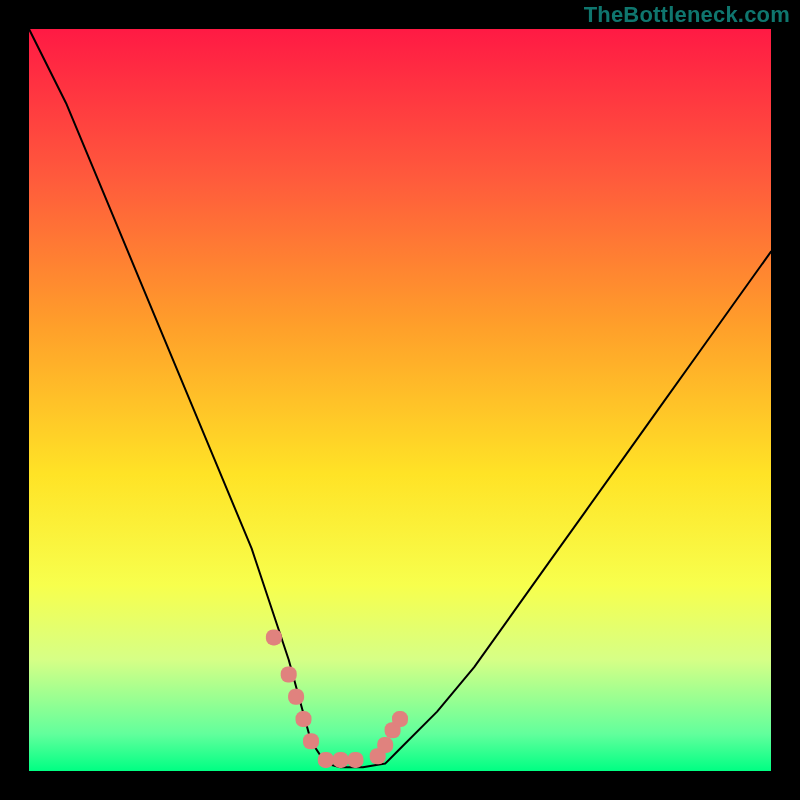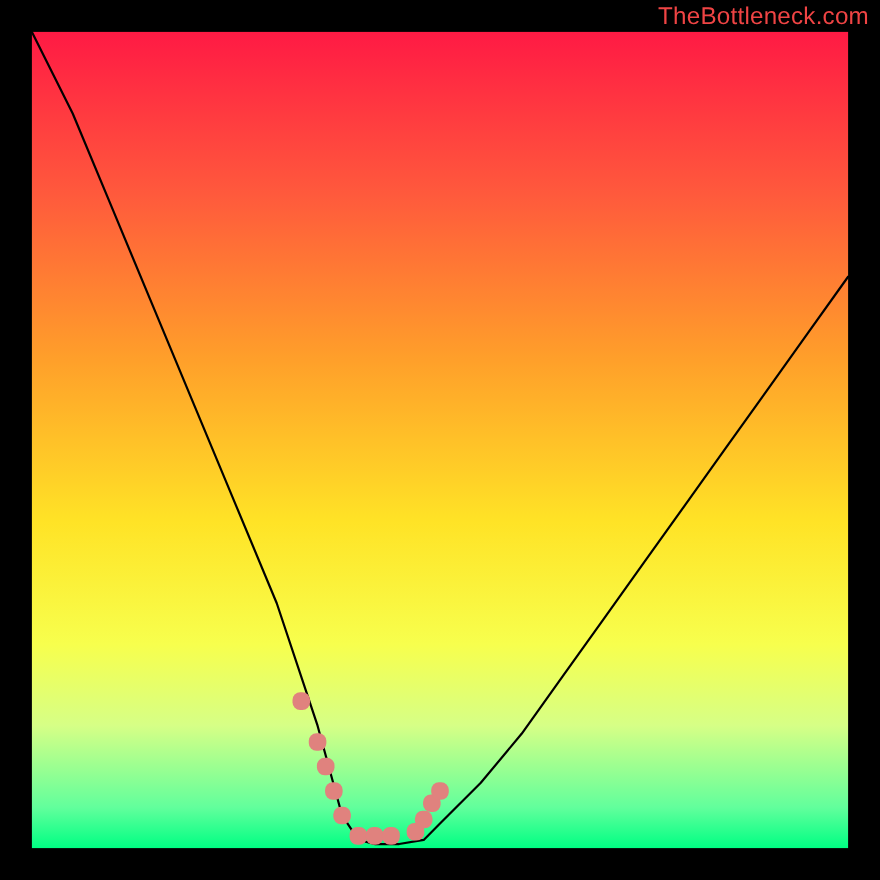--- a/index.html
+++ b/index.html
@@ -30,22 +30,22 @@
       #d6ff86 85%,
       #62ff9c 95%,
       #00ff83 100%);
   }
   .watermark {
     position: absolute;
     top: 2px;
     right: 10px;
     font-family: Arial, Helvetica, sans-serif;
     font-size: 22px;
-    font-weight: 400;
-    color: #ef4444;
+    font-weight: 700;
+    color: #0f766e;
     letter-spacing: 0.2px;
   }
   svg.curve {
     position: absolute;
     left: 0;
     top: 0;
     width: 742px;
     height: 742px;
     overflow: visible;
   }

